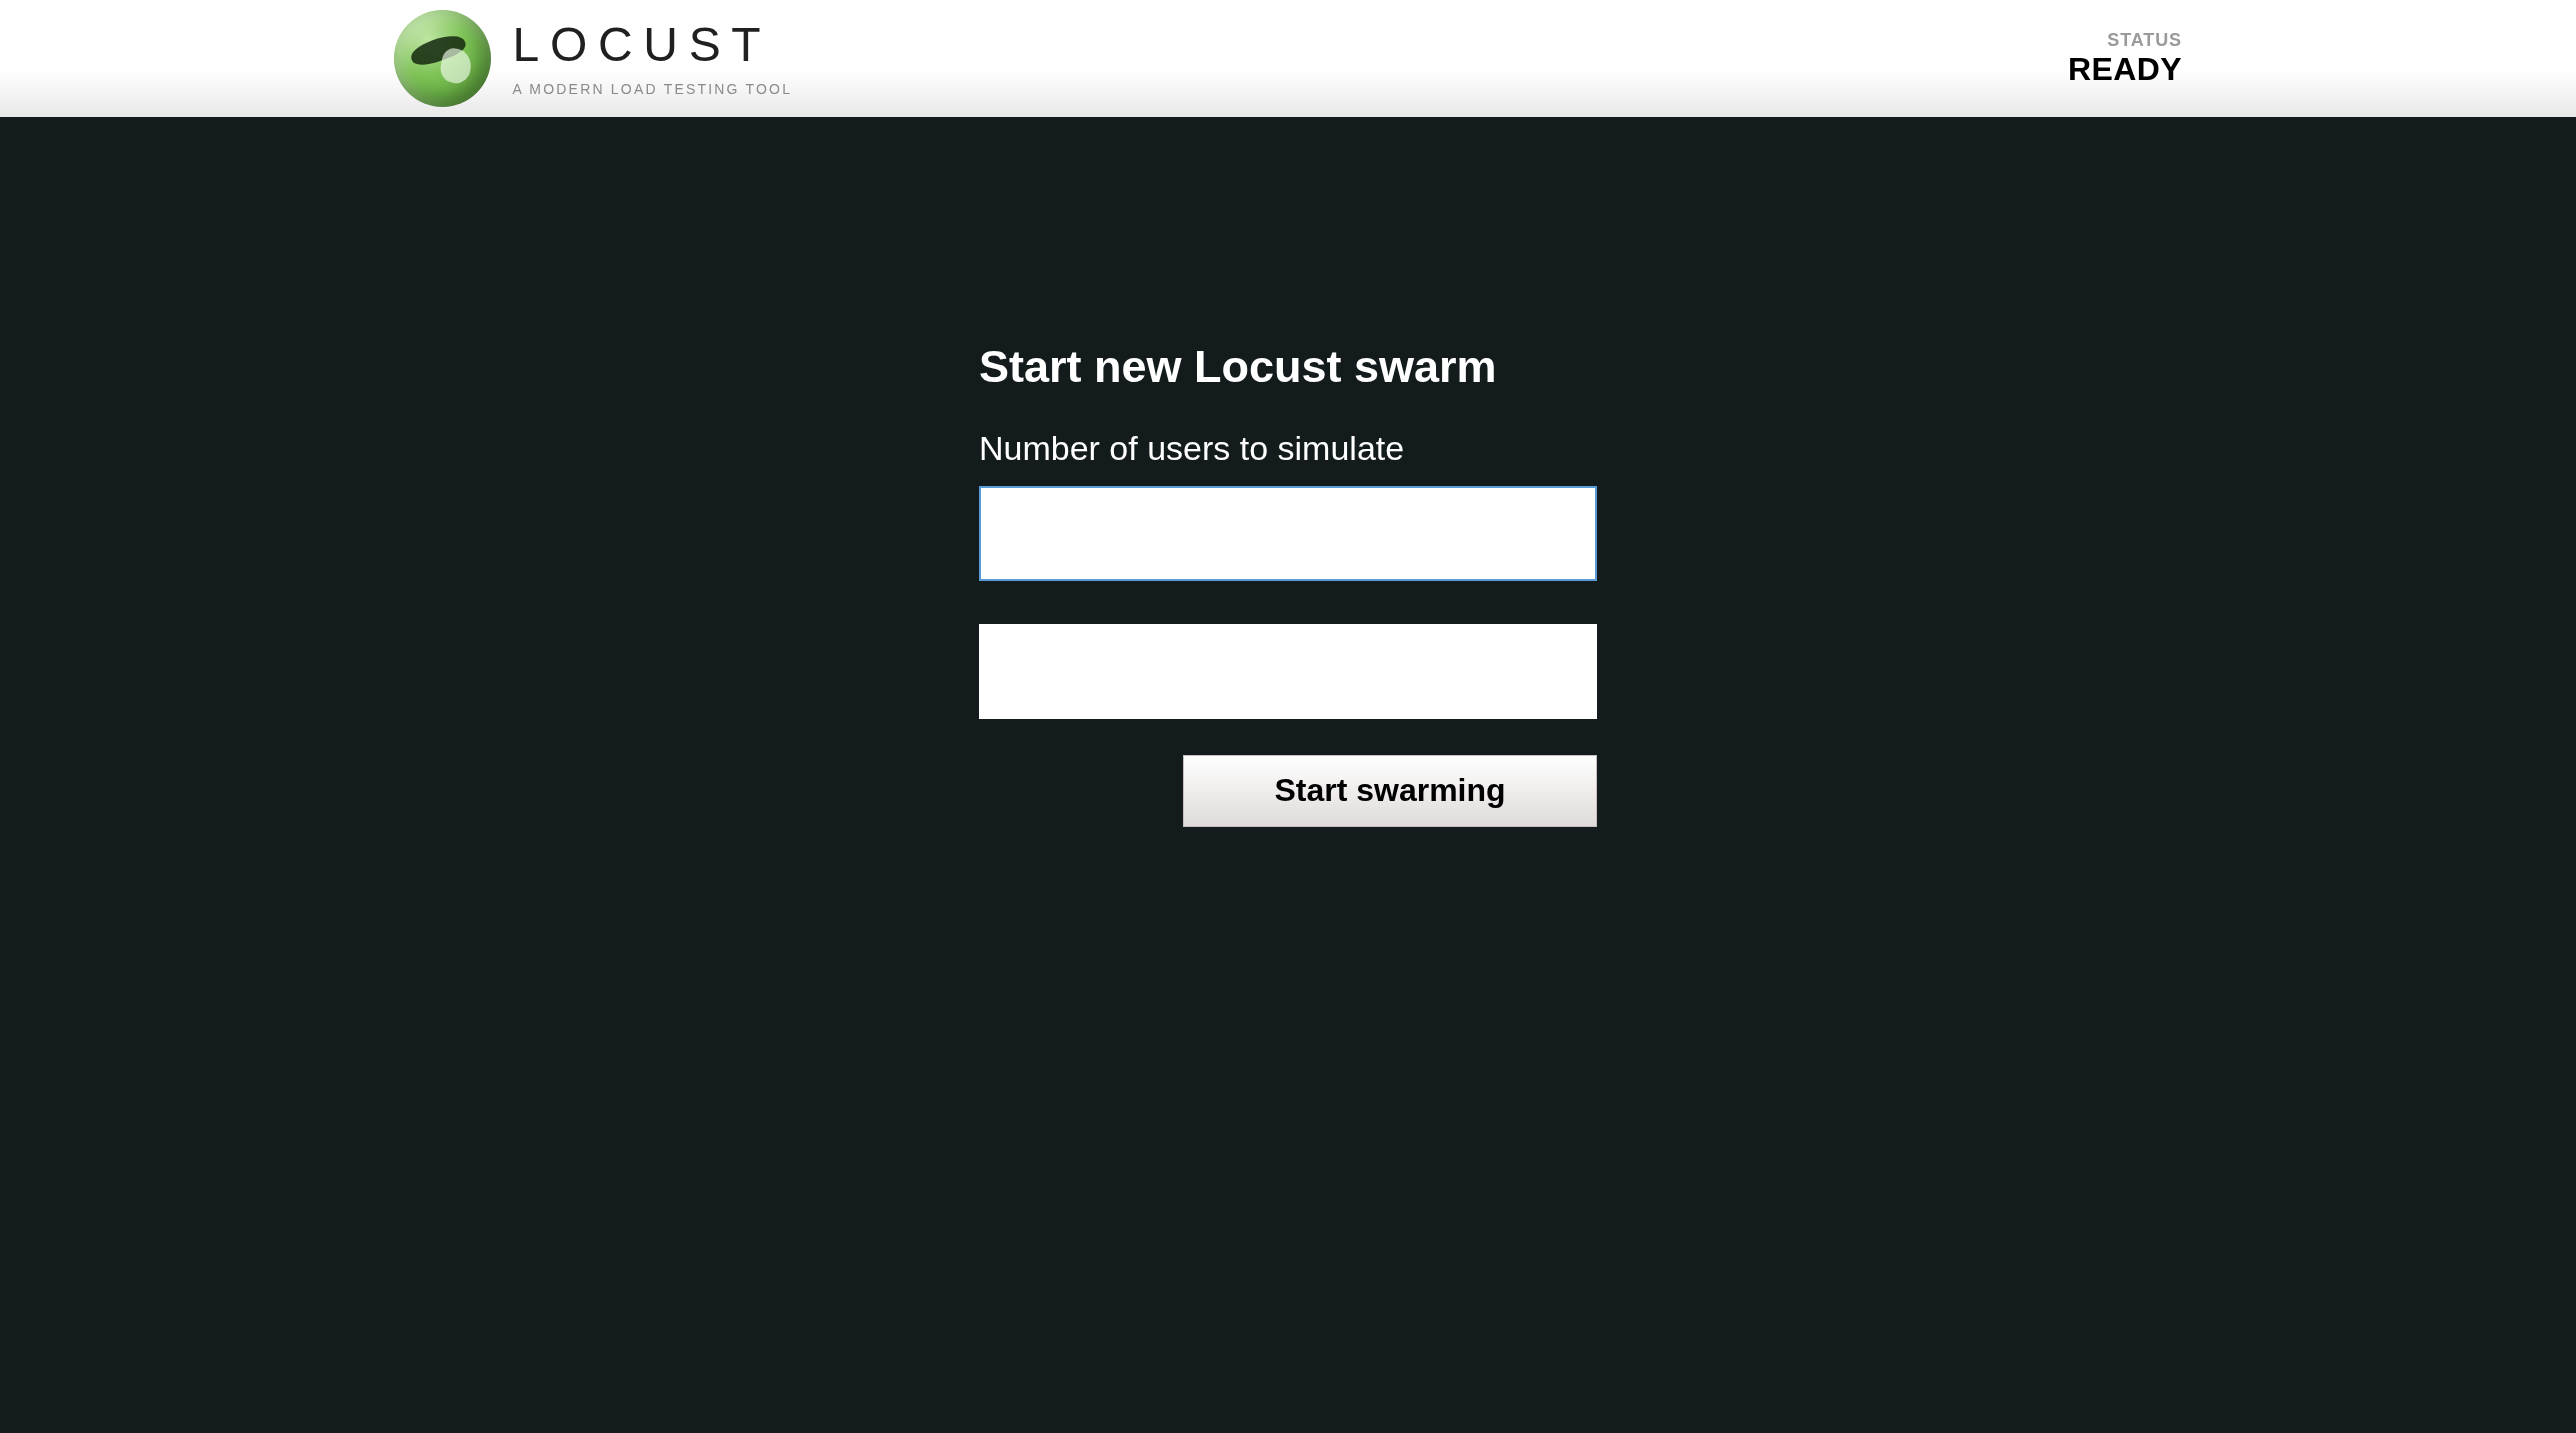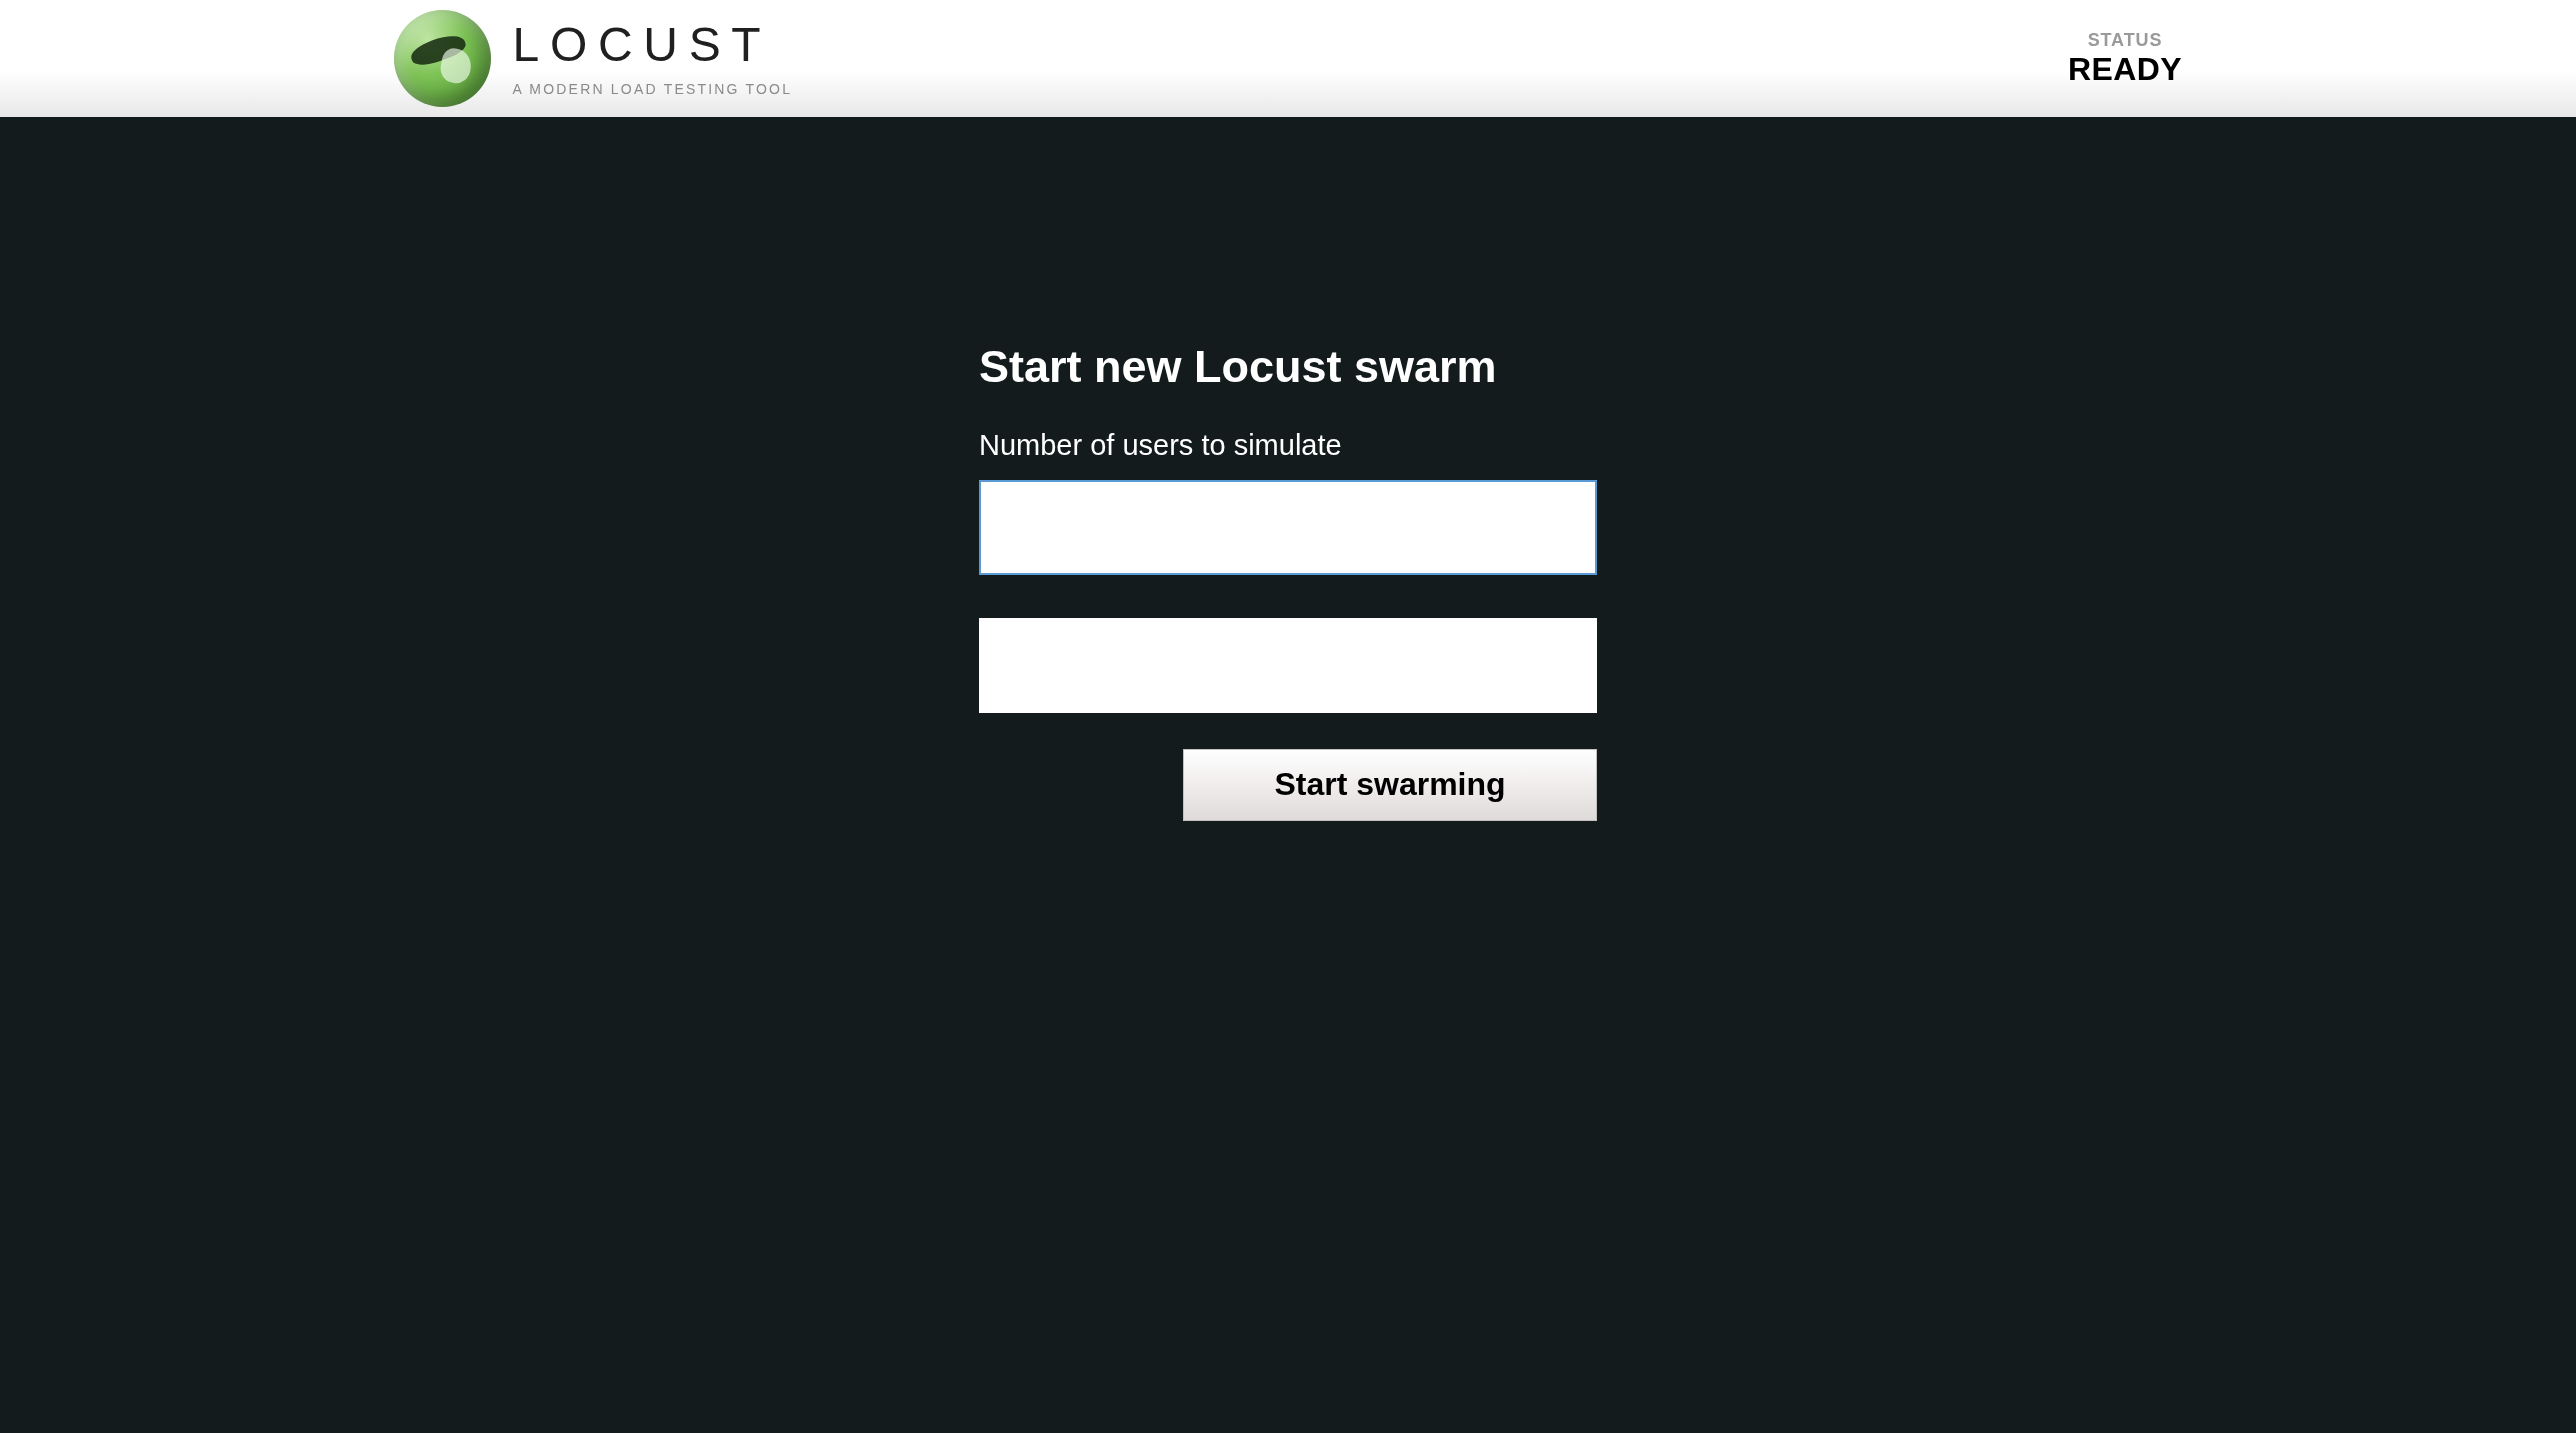--- a/index.html
+++ b/index.html
@@ -77,21 +77,21 @@
     }
     
     .logo-subtitle {
       font-size: 14px;
       letter-spacing: 2.2px;
       color: #8a8a8a;
       margin-top: 12px;
     }
     
     .status-container {
-      text-align: center;
+      text-align: right;
     }
     
     .status-label {
       font-size: 18px;
       font-weight: 700;
       color: #9a9a9a;
       letter-spacing: 0.9px;
     }
     
     .status-value {
@@ -112,21 +112,21 @@
     }
     
     .form-title {
       font-size: 45px;
       font-weight: 700;
       color: #ffffff;
       margin-bottom: 36px;
     }
     
     .form-label {
-      font-size: 29px;
+      font-size: 34px;
       color: #ffffff;
       margin-bottom: 18px;
       display: block;
     }
     
     .form-label .hint {
       color: #8a8a8a;
     }
     
     .form-input {

